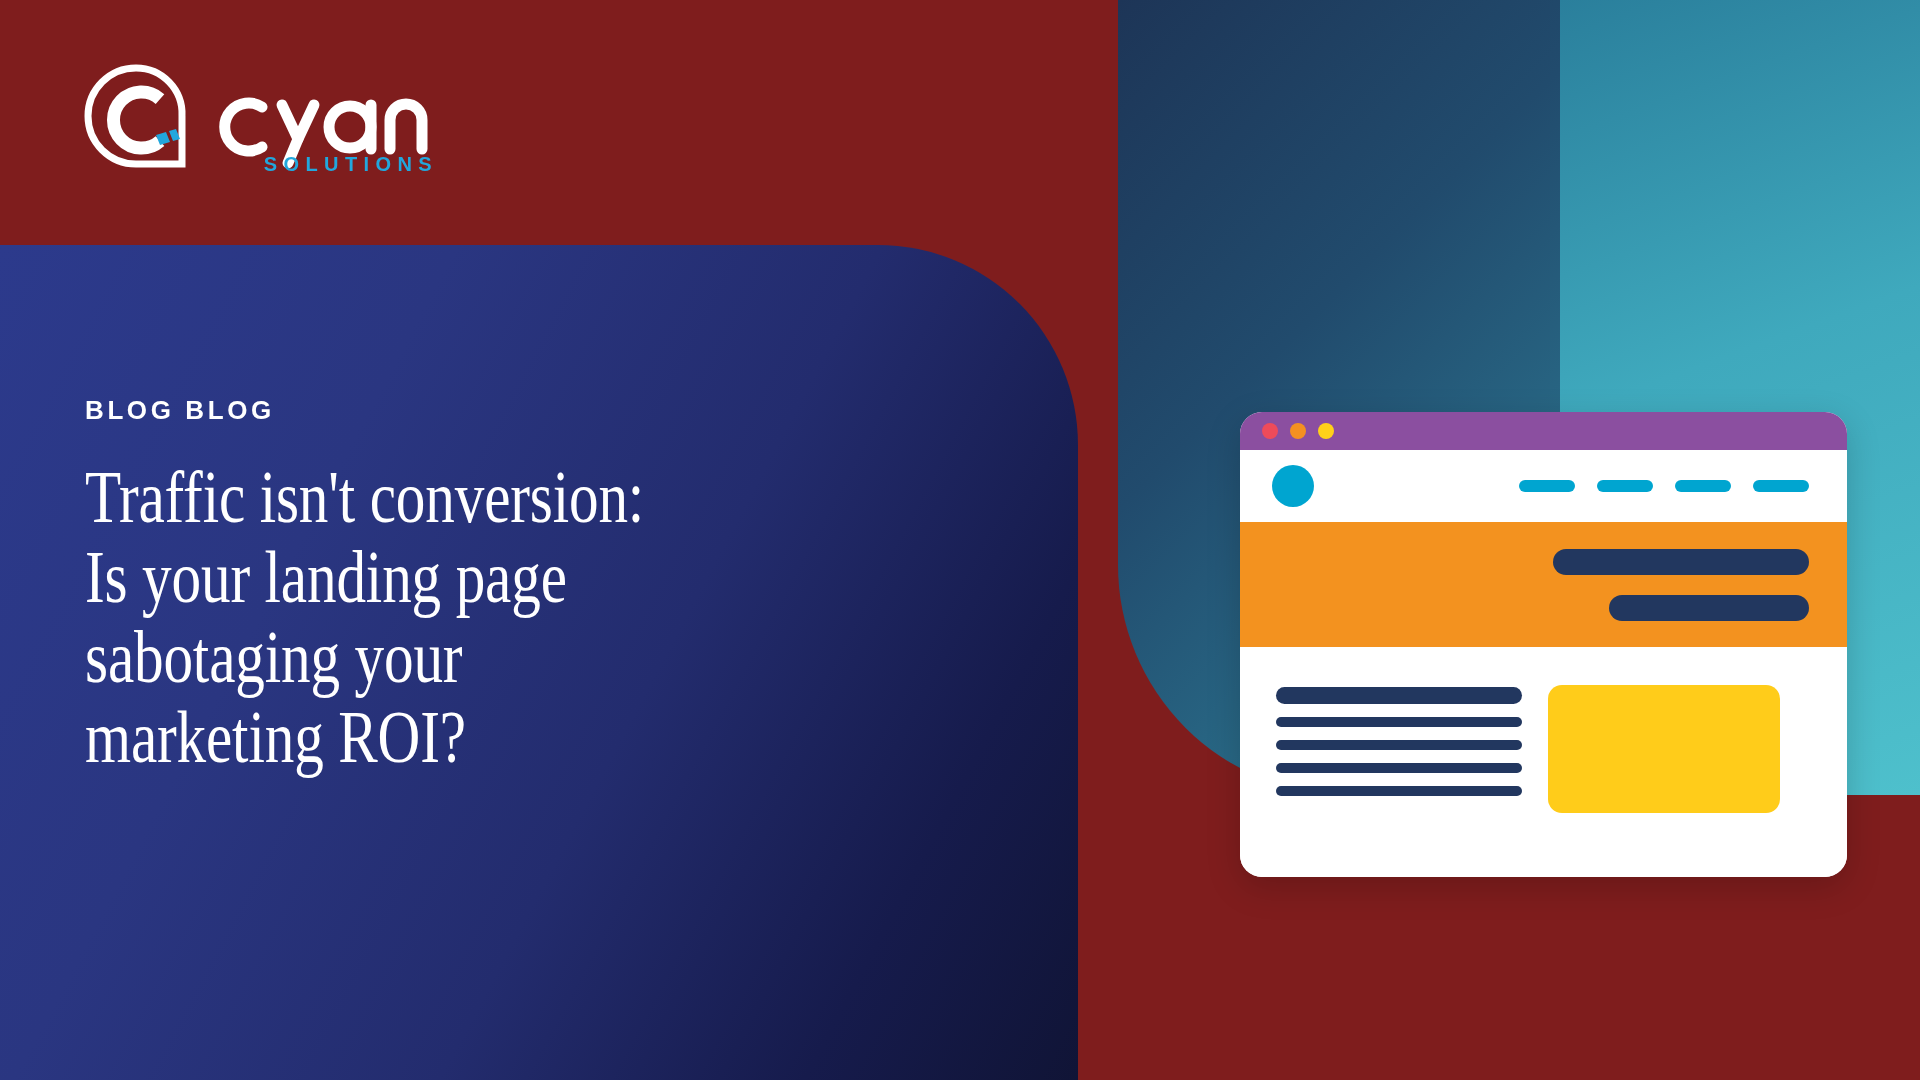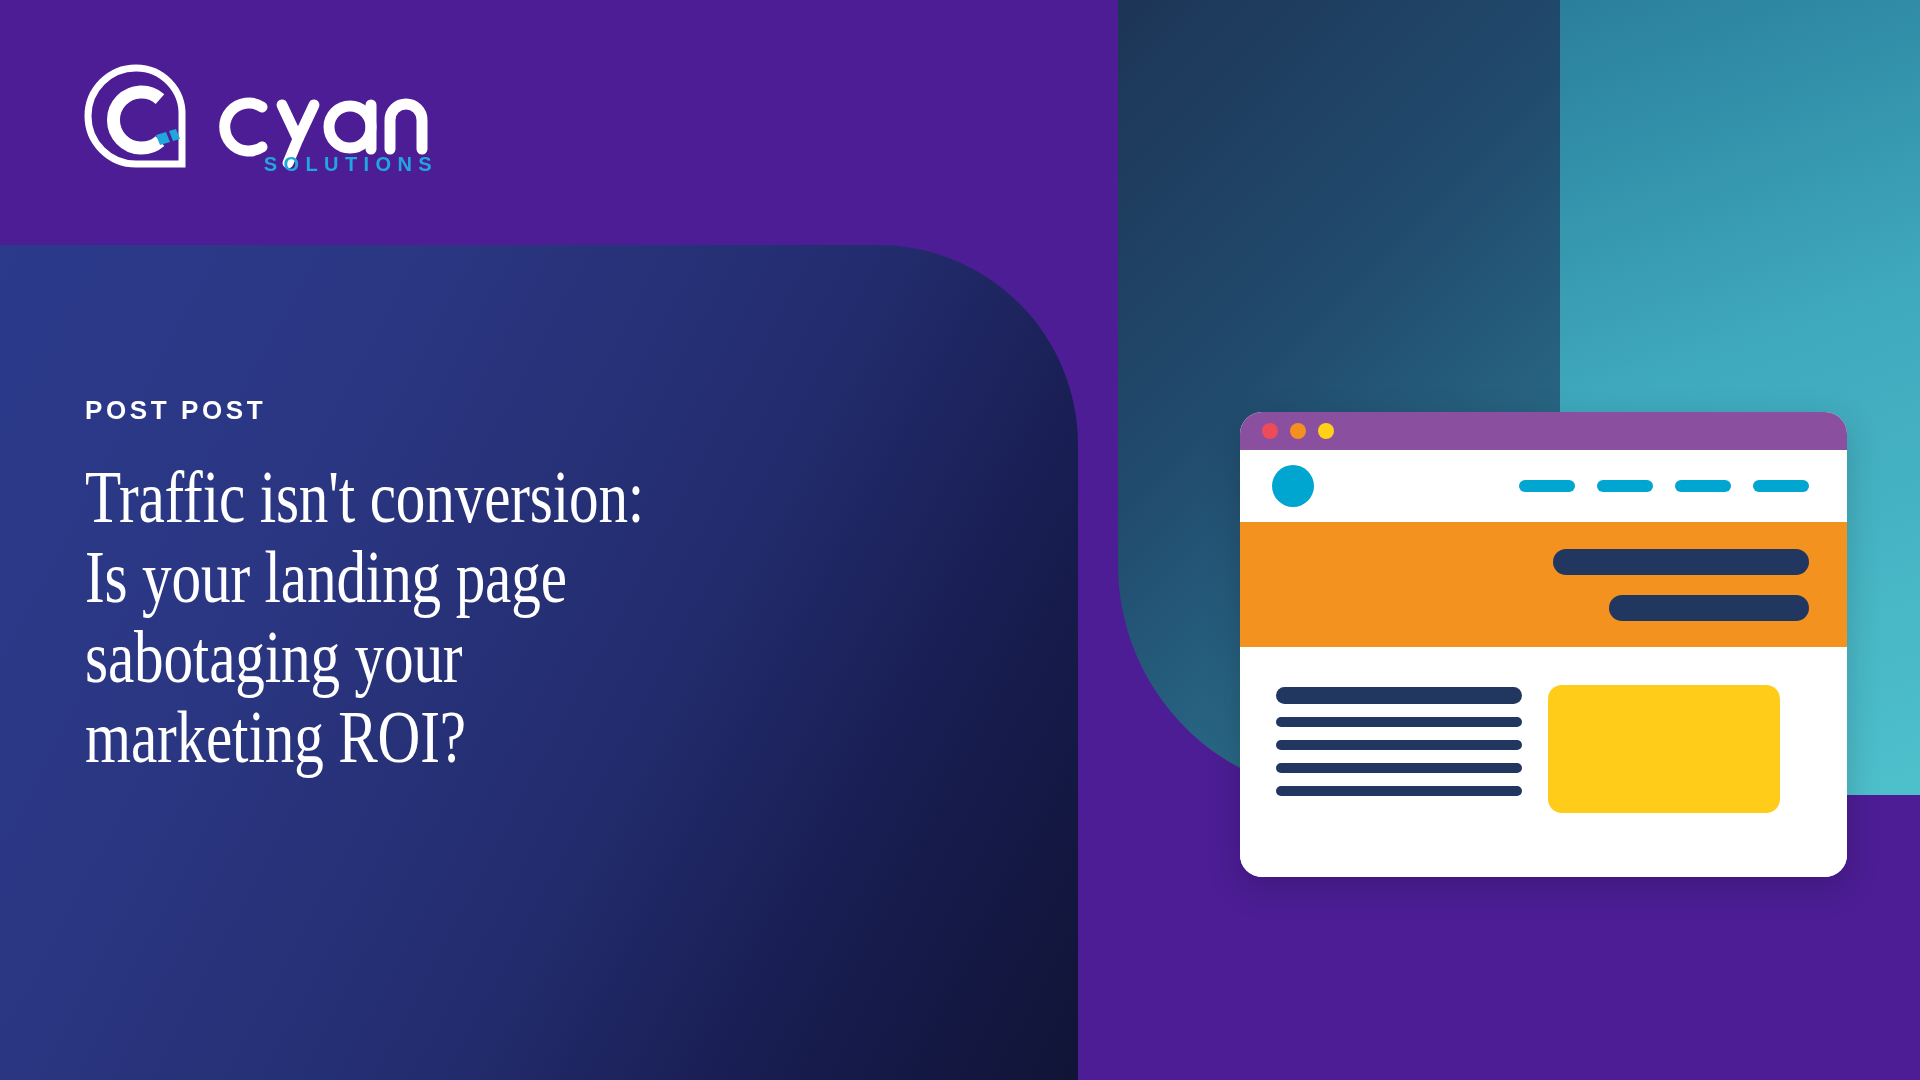--- a/index.html
+++ b/index.html
@@ -7,21 +7,21 @@
     width:1920px; height:1080px;
     background:#0a0f33;
     font-family:"Liberation Sans", sans-serif;
     overflow:hidden;
   }
 
   
   #banner {
     position:relative;
     width:1920px; height:1080px;
-    background:#4c1d95;
+    background:#7f1d1d;
     overflow:hidden;
   }
 
   
   .teal-blob {
     position:absolute;
     left:1118px; top:0;
     width:802px; height:795px;
     background:linear-gradient(135deg,#1d3557 0%, #214b6d 32%, #2d7a94 70%, #46b2c4 100%);
     border-bottom-left-radius:230px;
@@ -175,21 +175,21 @@
         <circle cx="140" cy="52" r="21" fill="none" stroke="#ffffff" stroke-width="11"></circle>
         <path d="M161 30 L161 74" fill="none" stroke="#ffffff" stroke-width="11" stroke-linecap="round"></path>
 
         <path d="M180 74 L180 45 A16 16 0 0 1 212 45 L212 74" fill="none" stroke="#ffffff" stroke-width="11" stroke-linecap="round" stroke-linejoin="round"></path>
       </svg>
       <span class="logo-sub">SOLUTIONS</span>
     </span>
   </div>
 
   <div class="copy">
-    <div class="eyebrow">POST POST</div>
+    <div class="eyebrow">BLOG BLOG</div>
     <div class="headline">Traffic isn't conversion:
 Is your landing page
 sabotaging your
 marketing ROI?</div>
   </div>
 
   <div class="browser">
 
     <div class="titlebar">
       <span class="dot" style="background:#ee4b5a"></span>

